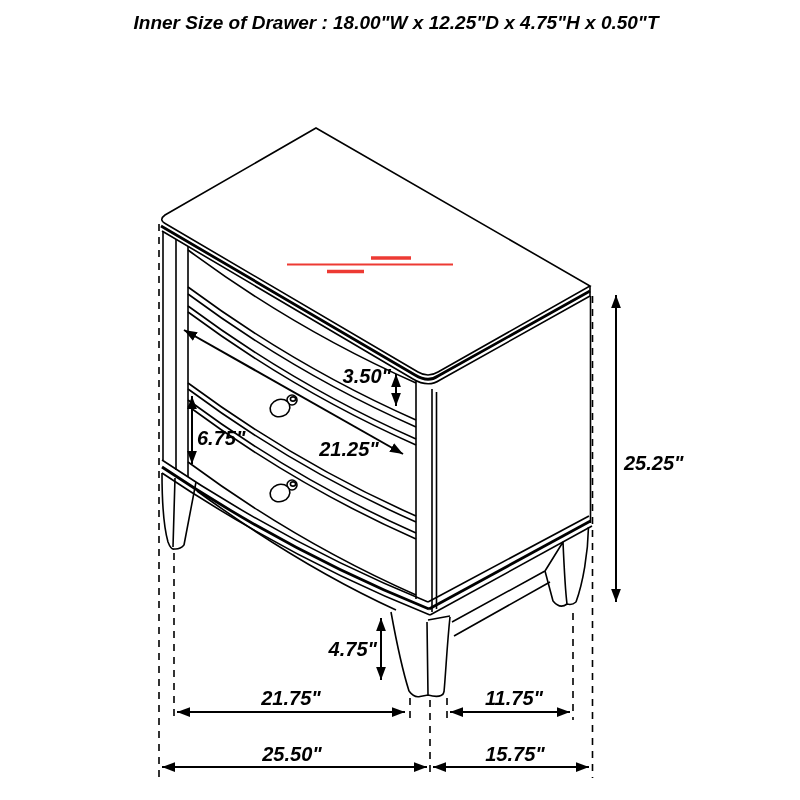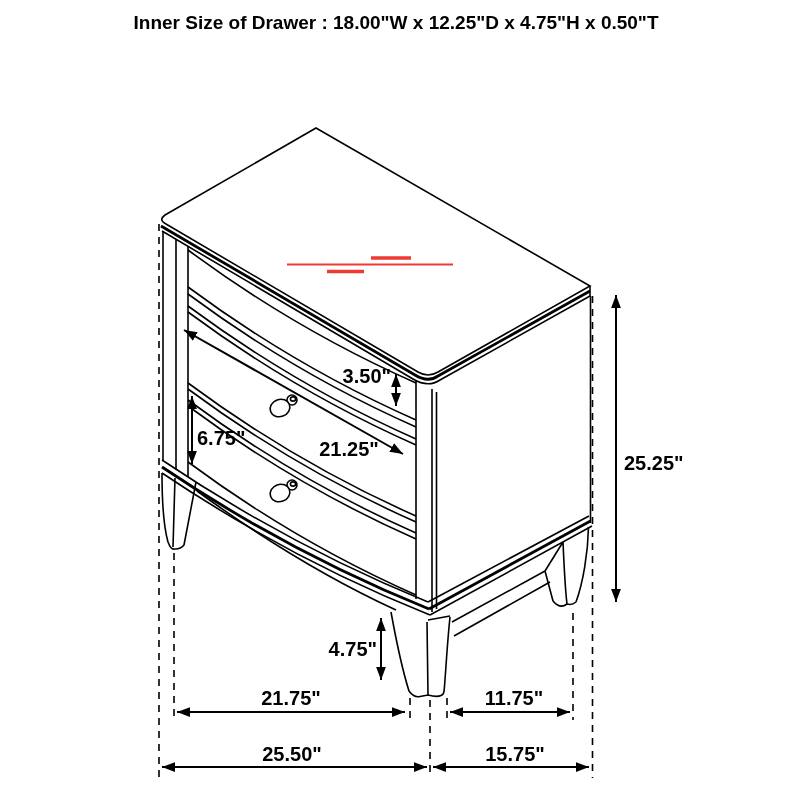--- a/index.html
+++ b/index.html
@@ -1,17 +1,17 @@
 <!DOCTYPE html>
 <html><head>
 <meta charset="utf-8">
 <style>
   html,body{margin:0;padding:0;background:#ffffff;}
   .page{position:relative;width:696px;height:800px;background:#ffffff;overflow:hidden;
-        font-family:"Liberation Sans","DejaVu Sans",sans-serif;}
+        font-family:"Liberation Sans","DejaVu Sans",sans-serif;font-style:italic;}
   svg{display:block;}
   .ln{stroke:#000;fill:none;stroke-width:1.6;}
   .ln-heavy{stroke:#000;fill:none;stroke-width:2.8;}
   .ln-dash{stroke:#000;fill:none;stroke-width:1.6;stroke-dasharray:7 6;}
   .dim{stroke:#000;fill:none;stroke-width:2;}
   .red-thin{stroke-width:1.8;fill:none;}
   .red-thick{stroke-width:3.4;fill:none;}
   .knob{fill:#ffffff;stroke:#000;stroke-width:1.6;}
   .dim-label{font-family:"Liberation Sans","DejaVu Sans",sans-serif;font-weight:bold;
              font-size:20px;fill:#000;}

